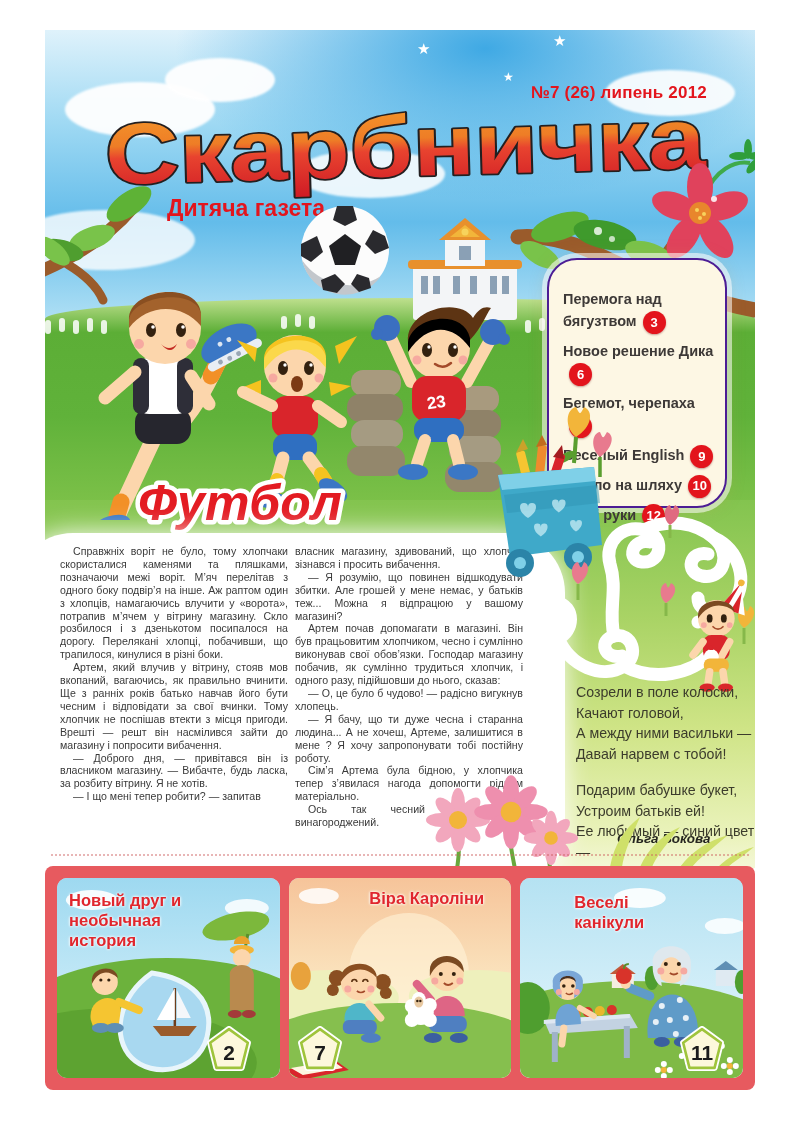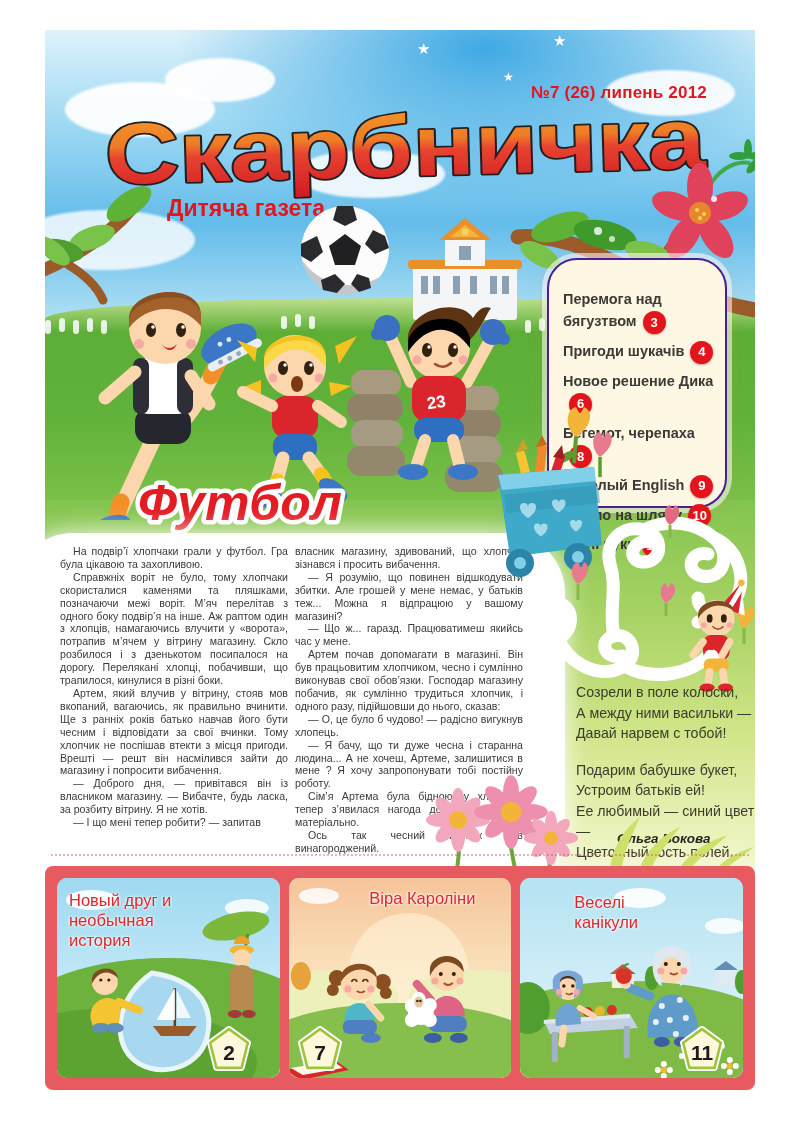--- a/index.html
+++ b/index.html
@@ -46,21 +46,21 @@
 
   .poem{left:531px;top:652px;width:186px;font-size:14.2px;line-height:20.5px;color:#3c3c2c;}
   .poem .gap{height:16px;}
   .poem-author{left:572px;top:801px;font-size:13.5px;font-weight:bold;font-style:italic;color:#262620;}
 
   .cutline{left:6px;top:824px;width:698px;border-top:2px dotted rgba(205,90,90,.45);}
 
   .band{left:0;top:836px;width:710px;height:224px;background:#e75a5f;border-radius:8px;
     padding:12px;box-sizing:border-box;display:flex;gap:9px;}
   .card{flex:1;border-radius:10px;overflow:hidden;position:relative;background:#cfe9f4;}
-  .card-title{position:absolute;color:#e0262d;font-weight:normal;font-size:16.5px;line-height:1.22;
+  .card-title{position:absolute;color:#e0262d;font-weight:bold;font-size:16.5px;line-height:1.22;
     text-shadow:0 0 3px #ffffff,0 0 3px #ffffff;}
   .ct1{left:12px;top:12px;width:125px;}
   .ct2{right:12px;top:10px;width:130px;}
   .ct3{left:14px;top:14px;width:110px;margin-left:40px;}
   .badge{position:absolute;width:46px;height:46px;}
   .b1{right:28px;bottom:6px;}
   .b2{left:8px;bottom:6px;}
   .b3{right:18px;bottom:6px;}
 
   svg text{font-family:"Liberation Sans","DejaVu Sans",sans-serif;}
@@ -282,43 +282,40 @@
       <rect x="-25" y="66" width="50" height="24" rx="11" fill="#2f6fc1"></rect>
       <path d="M-14,88 L-22,112" stroke="#fcd6ac" stroke-width="12" fill="none" stroke-linecap="round"></path>
       <path d="M14,88 L20,112" stroke="#fcd6ac" stroke-width="12" fill="none" stroke-linecap="round"></path>
       <ellipse cx="-26" cy="120" rx="15" ry="8" fill="#3b77c5"></ellipse>
       <ellipse cx="24" cy="120" rx="15" ry="8" fill="#3b77c5"></ellipse>
     </g>
   </svg>
 
   <div class="abs toc-panel">
     <div class="toc-item"><span>Перемога над бягузтвом</span><span class="toc-badge">3</span></div>
-    <div class="toc-item"><span>Пригоди шукачів</span><span class="toc-badge">4</span></div>
     <div class="toc-item"><span>Новое решение Дика</span><span class="toc-badge">6</span></div>
     <div class="toc-item"><span>Бегемот, черепаха</span><span class="toc-badge">8</span></div>
     <div class="toc-item"><span>Веселый English</span><span class="toc-badge">9</span></div>
     <div class="toc-item"><span>Світло на шляху</span><span class="toc-badge">10</span></div>
     <div class="toc-item"><span>Умілі руки</span><span class="toc-badge">12</span></div>
   </div>
 
   <svg class="abs heading-svg" width="250" height="80" viewBox="0 0 250 80">
     <text x="125" y="58" text-anchor="middle" font-size="50" font-weight="bold" font-style="italic" fill="#e31b22" stroke="#ffffff" stroke-width="9" paint-order="stroke" stroke-linejoin="round">Футбол</text>
   </svg>
   <div class="abs article-blob"></div>
   <div class="abs col col1">
-    <p>На подвір’ї хлопчаки грали у футбол. Гра була цікавою та захопливою.</p>
     <p>Справжніх воріт не було, тому хлопчаки скористалися каменями та пляшками, позначаючи межі воріт. М’яч перелітав з одного боку подвір’я на інше. Аж раптом один з хлопців, намагаючись влучити у «ворота», потрапив м’ячем у вітрину магазину. Скло розбилося і з дзенькотом посипалося на дорогу. Перелякані хлопці, побачивши, що трапилося, кинулися в різні боки.</p>
     <p>Артем, який влучив у вітрину, стояв мов вкопаний, вагаючись, як правильно вчинити. Ще з ранніх років батько навчав його бути чесним і відповідати за свої вчинки. Тому хлопчик не поспішав втекти з місця пригоди. Врешті — решт він насмілився зайти до магазину і попросити вибачення.</p>
     <p>— Доброго дня, — привітався він із власником магазину. — Вибачте, будь ласка, за розбиту вітрину. Я не хотів.</p>
     <p>— І що мені тепер робити? — запитав</p>
   </div>
   <div class="abs col col2">
     <p class="noindent">власник магазину, здивований, що хлопчик зізнався і просить вибачення.</p>
     <p>— Я розумію, що повинен відшкодувати збитки. Але грошей у мене немає, у батьків теж... Можна я відпрацюю у вашому магазині?</p>
-    <p>— Що ж... гаразд. Працюватимеш якийсь час у мене.</p>
     <p>Артем почав допомагати в магазині. Він був працьовитим хлопчиком, чесно і сумлінно виконував свої обов’язки. Господар магазину побачив, як сумлінно трудиться хлопчик, і одного разу, підійшовши до нього, сказав:</p>
     <p>— О, це було б чудово! — радісно вигукнув хлопець.</p>
     <p>— Я бачу, що ти дуже чесна і старанна людина... А не хочеш, Артеме, залишитися в мене ? Я хочу запропонувати тобі постійну роботу.</p>
     <p>Сім’я Артема була бідною, у хлопчика тепер з’явилася нагода допомогти рідним матеріально.</p>
     <p>Ось так чесний вчинок був винагороджений.</p>
   </div>
 
   <svg class="abs" style="left:445px;top:365px" width="125" height="195" viewBox="0 0 125 195">
     <g transform="translate(86,28)">
       <path d="M0,14 C-12,4 -10,-14 0,-16 C4,-8 4,-8 8,-16 C18,-12 16,4 0,14 Z" fill="#f2b53a"></path>
@@ -409,20 +406,21 @@
       <rect x="-15" y="84" width="30" height="16" rx="7" fill="#f2b53a"></rect>
       <path d="M-8,100 L-10,114" stroke="#fcd6ac" stroke-width="9" fill="none" stroke-linecap="round"></path>
       <path d="M8,100 L10,114" stroke="#fcd6ac" stroke-width="9" fill="none" stroke-linecap="round"></path>
       <ellipse cx="-11" cy="119" rx="9" ry="5" fill="#d9252b"></ellipse>
         <ellipse cx="11" cy="119" rx="9" ry="5" fill="#d9252b"></ellipse>
     </g>
   </svg>
 
   <div class="abs poem">
     <div>Созрели в поле колоски,</div>
+    <div>Качают головой,</div>
     <div>А между ними васильки —</div>
     <div>Давай нарвем с тобой!</div>
     <div class="gap"></div>
     <div>Подарим бабушке букет,</div>
     <div>Устроим батьків ей!</div>
     <div>Ее любимый — синий цвет —</div>
     <div>Цветочный гость полей.</div>
   </div>
   <div class="abs poem-author">Ольга Бокова</div>
 

